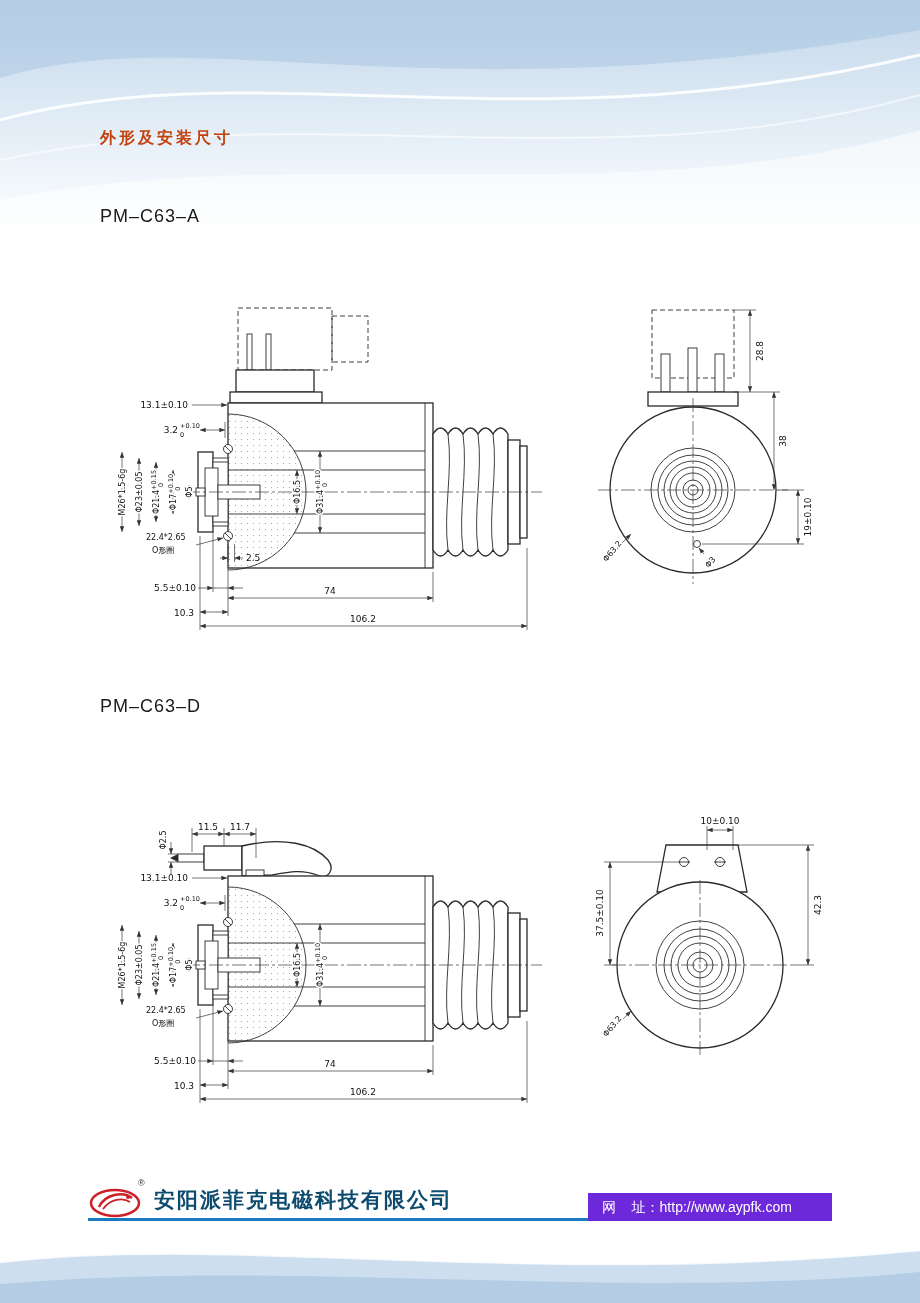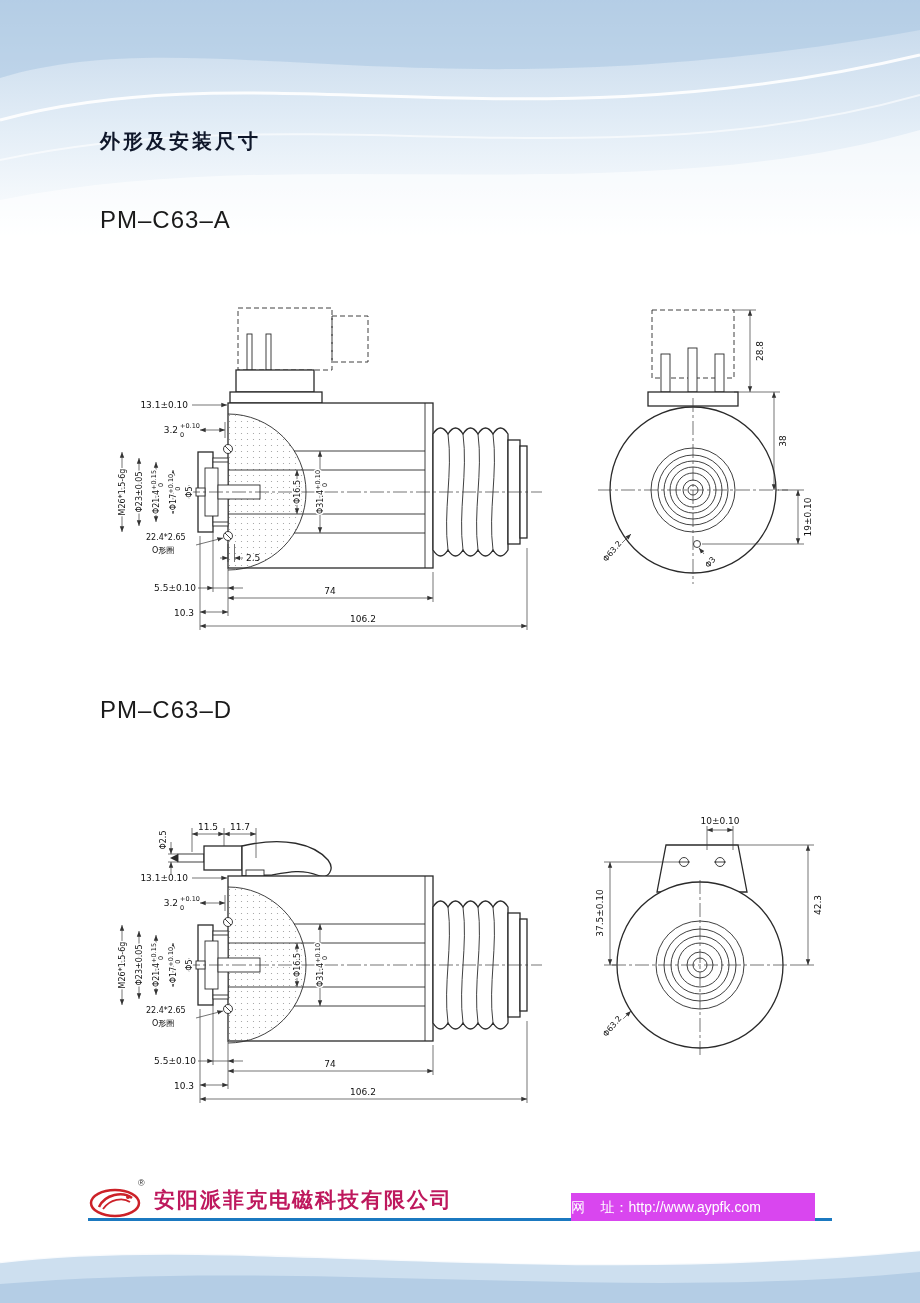--- a/index.html
+++ b/index.html
@@ -1,28 +1,28 @@
 <!DOCTYPE html>
 <html><head>
 <meta charset="utf-8">
 <style>
   *{margin:0;padding:0;box-sizing:border-box}
   html,body{width:920px;height:1303px}
   body{position:relative;background:#fff;font-family:"Liberation Sans",sans-serif;overflow:hidden}
   #art{position:absolute;left:0;top:0}
-  .heading{position:absolute;left:100px;top:128px;font-size:20px;font-weight:bold;color:#0f172a;letter-spacing:3px}
-  .model{position:absolute;left:100px;font-size:24px;color:#1a1a1a;letter-spacing:1px}
+  .heading{position:absolute;left:100px;top:128px;font-size:16px;font-weight:bold;color:#c2410c;letter-spacing:3px}
+  .model{position:absolute;left:100px;font-size:18px;color:#1a1a1a;letter-spacing:1px}
   #model-a{top:206px}
   #model-d{top:696px}
   .footer{position:absolute;left:88px;right:88px;top:1180px;height:46px}
   .logo{position:absolute;left:0;top:2px;width:62px;height:40px}
   .reg{position:absolute;left:50px;top:-4px;font-size:9px;color:#333}
-  .company{position:absolute;left:66px;top:6px;font-size:21px;font-weight:bold;color:#be185d;letter-spacing:2px}
+  .company{position:absolute;left:66px;top:6px;font-size:21px;font-weight:bold;color:#0c4a6e;letter-spacing:2px}
   .rule{position:absolute;left:0;right:0;top:38px;height:3px;background:#1b79c0}
-  .urlbox{position:absolute;right:17px;top:13px;width:244px;height:28px;background:#d946ef;color:#fff;font-size:14px;line-height:28px;white-space:pre}
+  .urlbox{position:absolute;right:0;top:13px;width:244px;height:28px;background:#6d28d9;color:#fff;font-size:14px;line-height:28px;padding-left:14px;white-space:pre}
   .ow{stroke:#2a2a2a;stroke-width:1.3;fill:#fff}
   .t{stroke:#2a2a2a;stroke-width:.9;fill:none}
   .tw{stroke:#2a2a2a;stroke-width:.9;fill:#fff}
   .dsh{stroke:#2a2a2a;stroke-width:.9;fill:none;stroke-dasharray:5 3}
   .dim{stroke:#3a3a3a;stroke-width:.7;fill:none}
   .cl{stroke:#3a3a3a;stroke-width:.7;fill:none;stroke-dasharray:14 3 3 3}
   text{font-family:"DejaVu Sans",sans-serif;fill:#111}
   .lbl{font-size:9px}
   .lbl8{font-size:8px}
   .s{font-size:6.5px}

